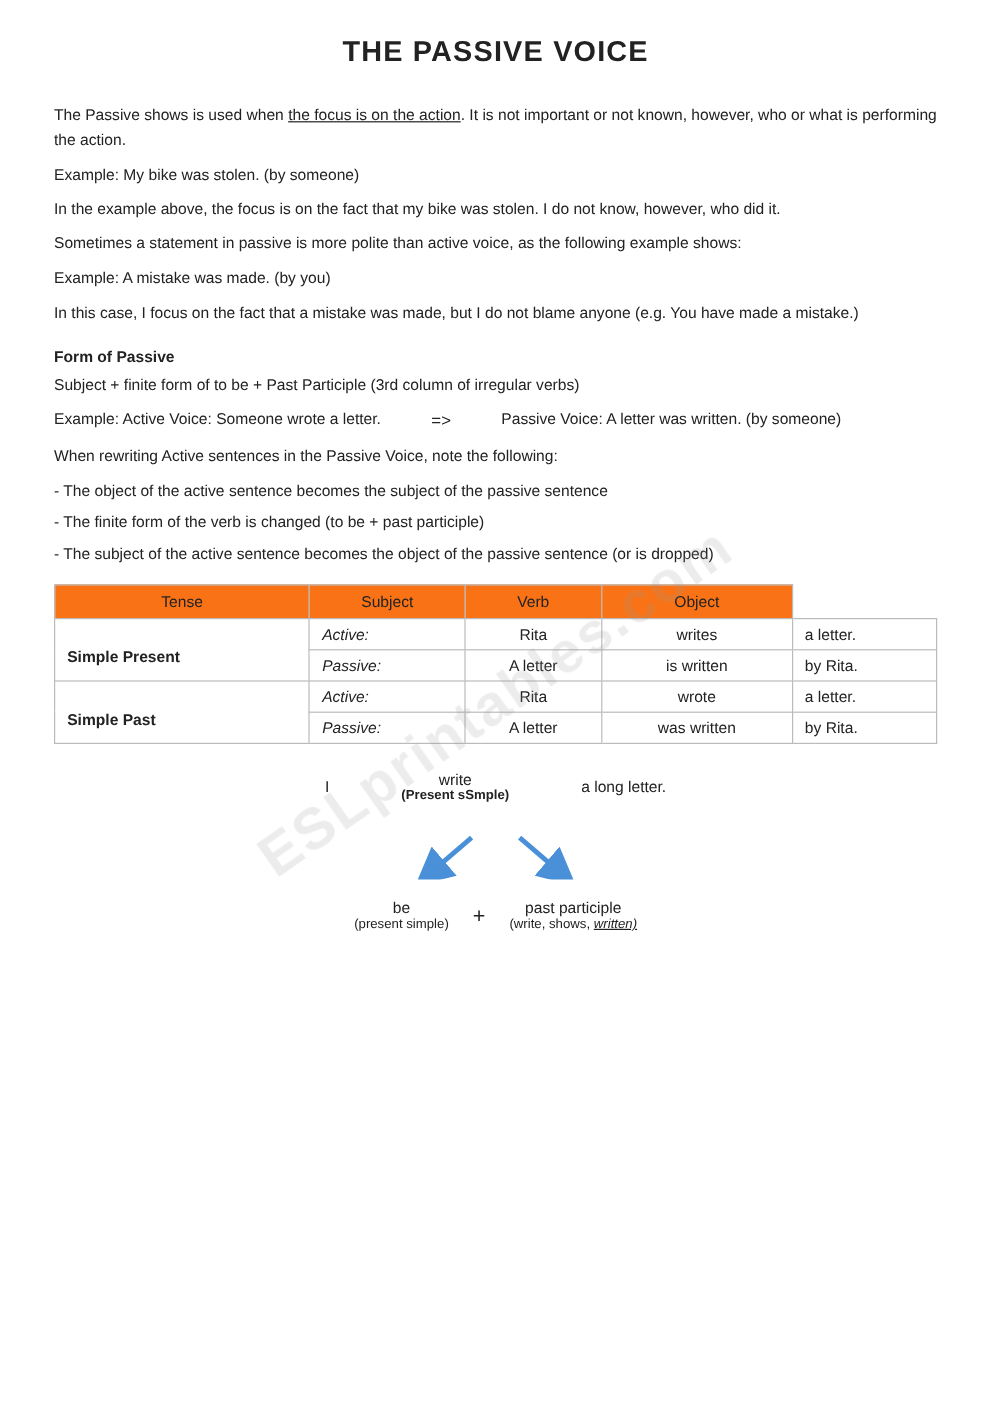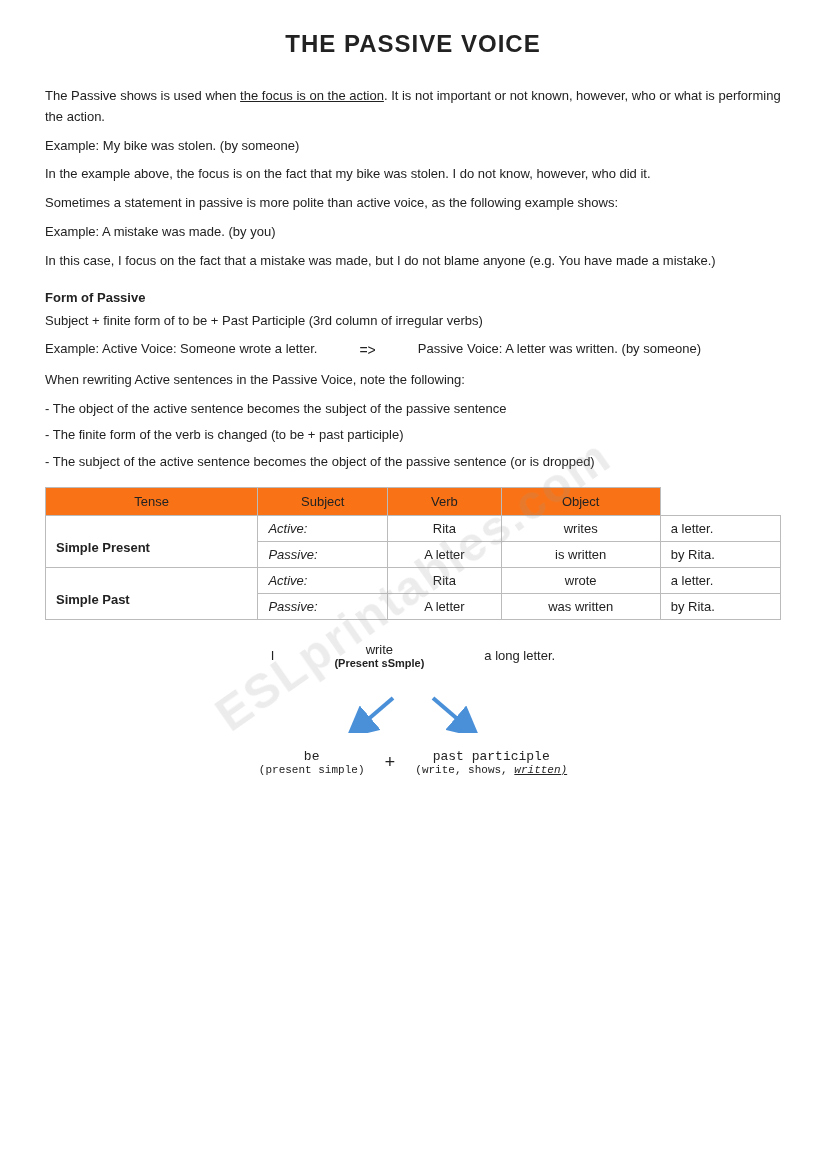--- a/index.html
+++ b/index.html
@@ -122,21 +122,20 @@
       gap: 20px;
       margin: 10px 0 16px 0;
       position: relative;
     }
     .formula-row {
       display: flex;
       justify-content: center;
       align-items: flex-start;
       gap: 20px;
       margin-top: 4px;
-      font-family: Liberation Mono, monospace;
     }
     .formula-item {
       text-align: center;
       font-size: 12px;
     }
     .formula-item .formula-main {
       font-size: 13px;
     }
     .formula-item .formula-sub {
       font-size: 11px;

